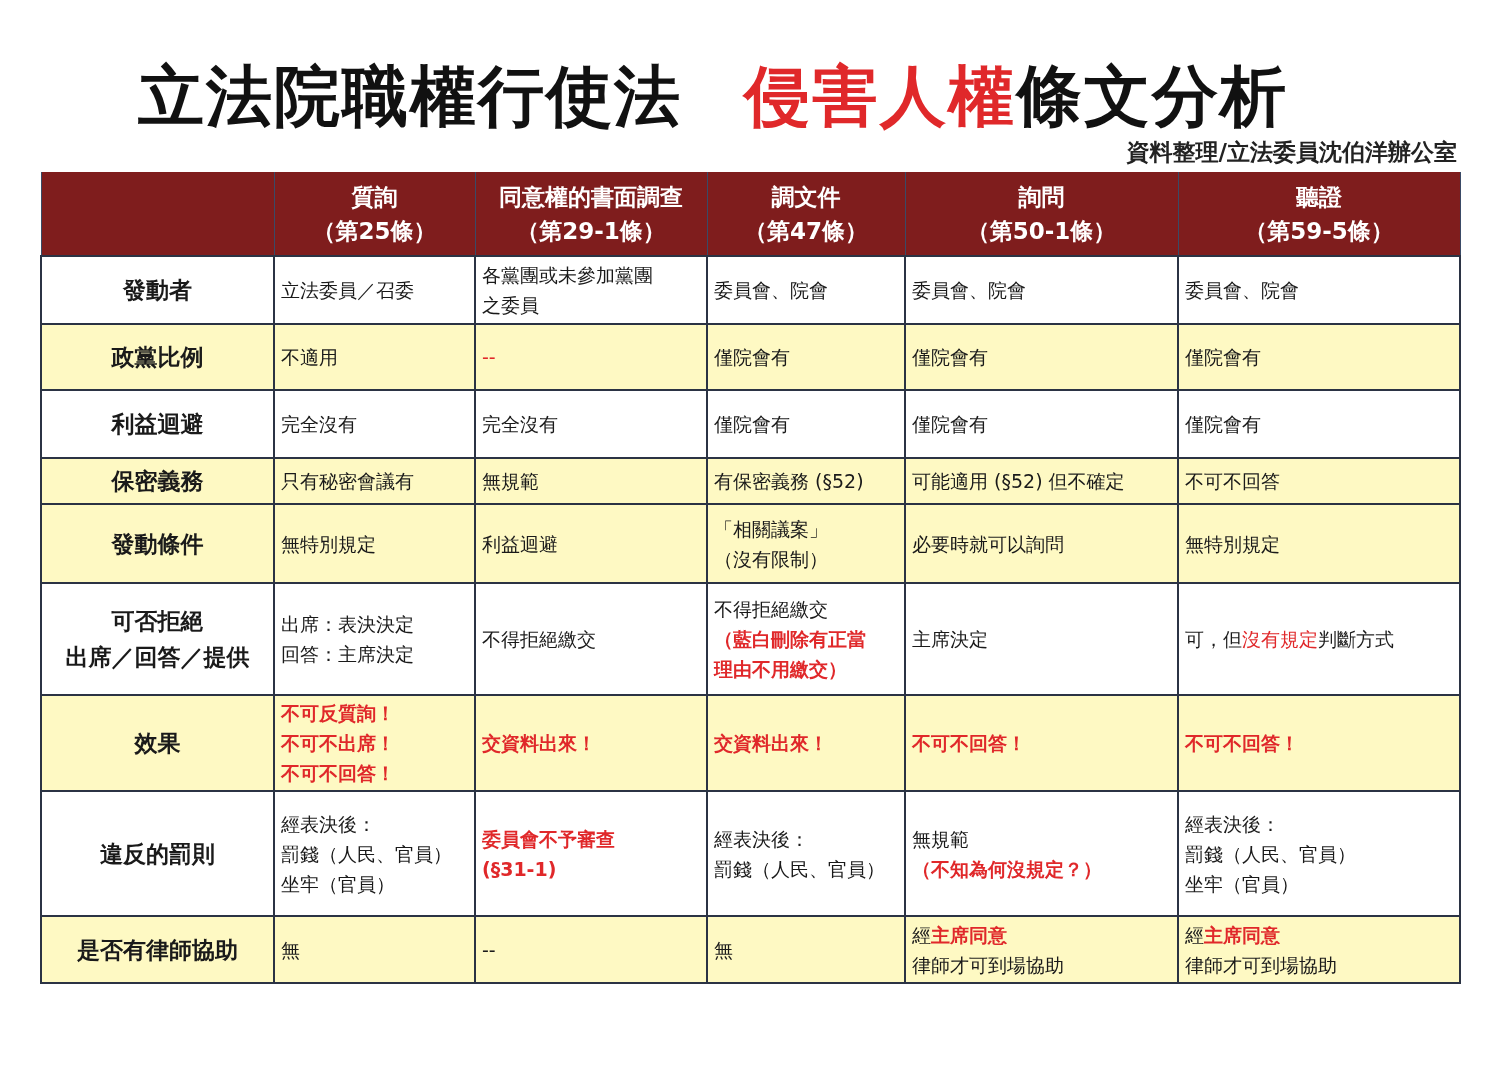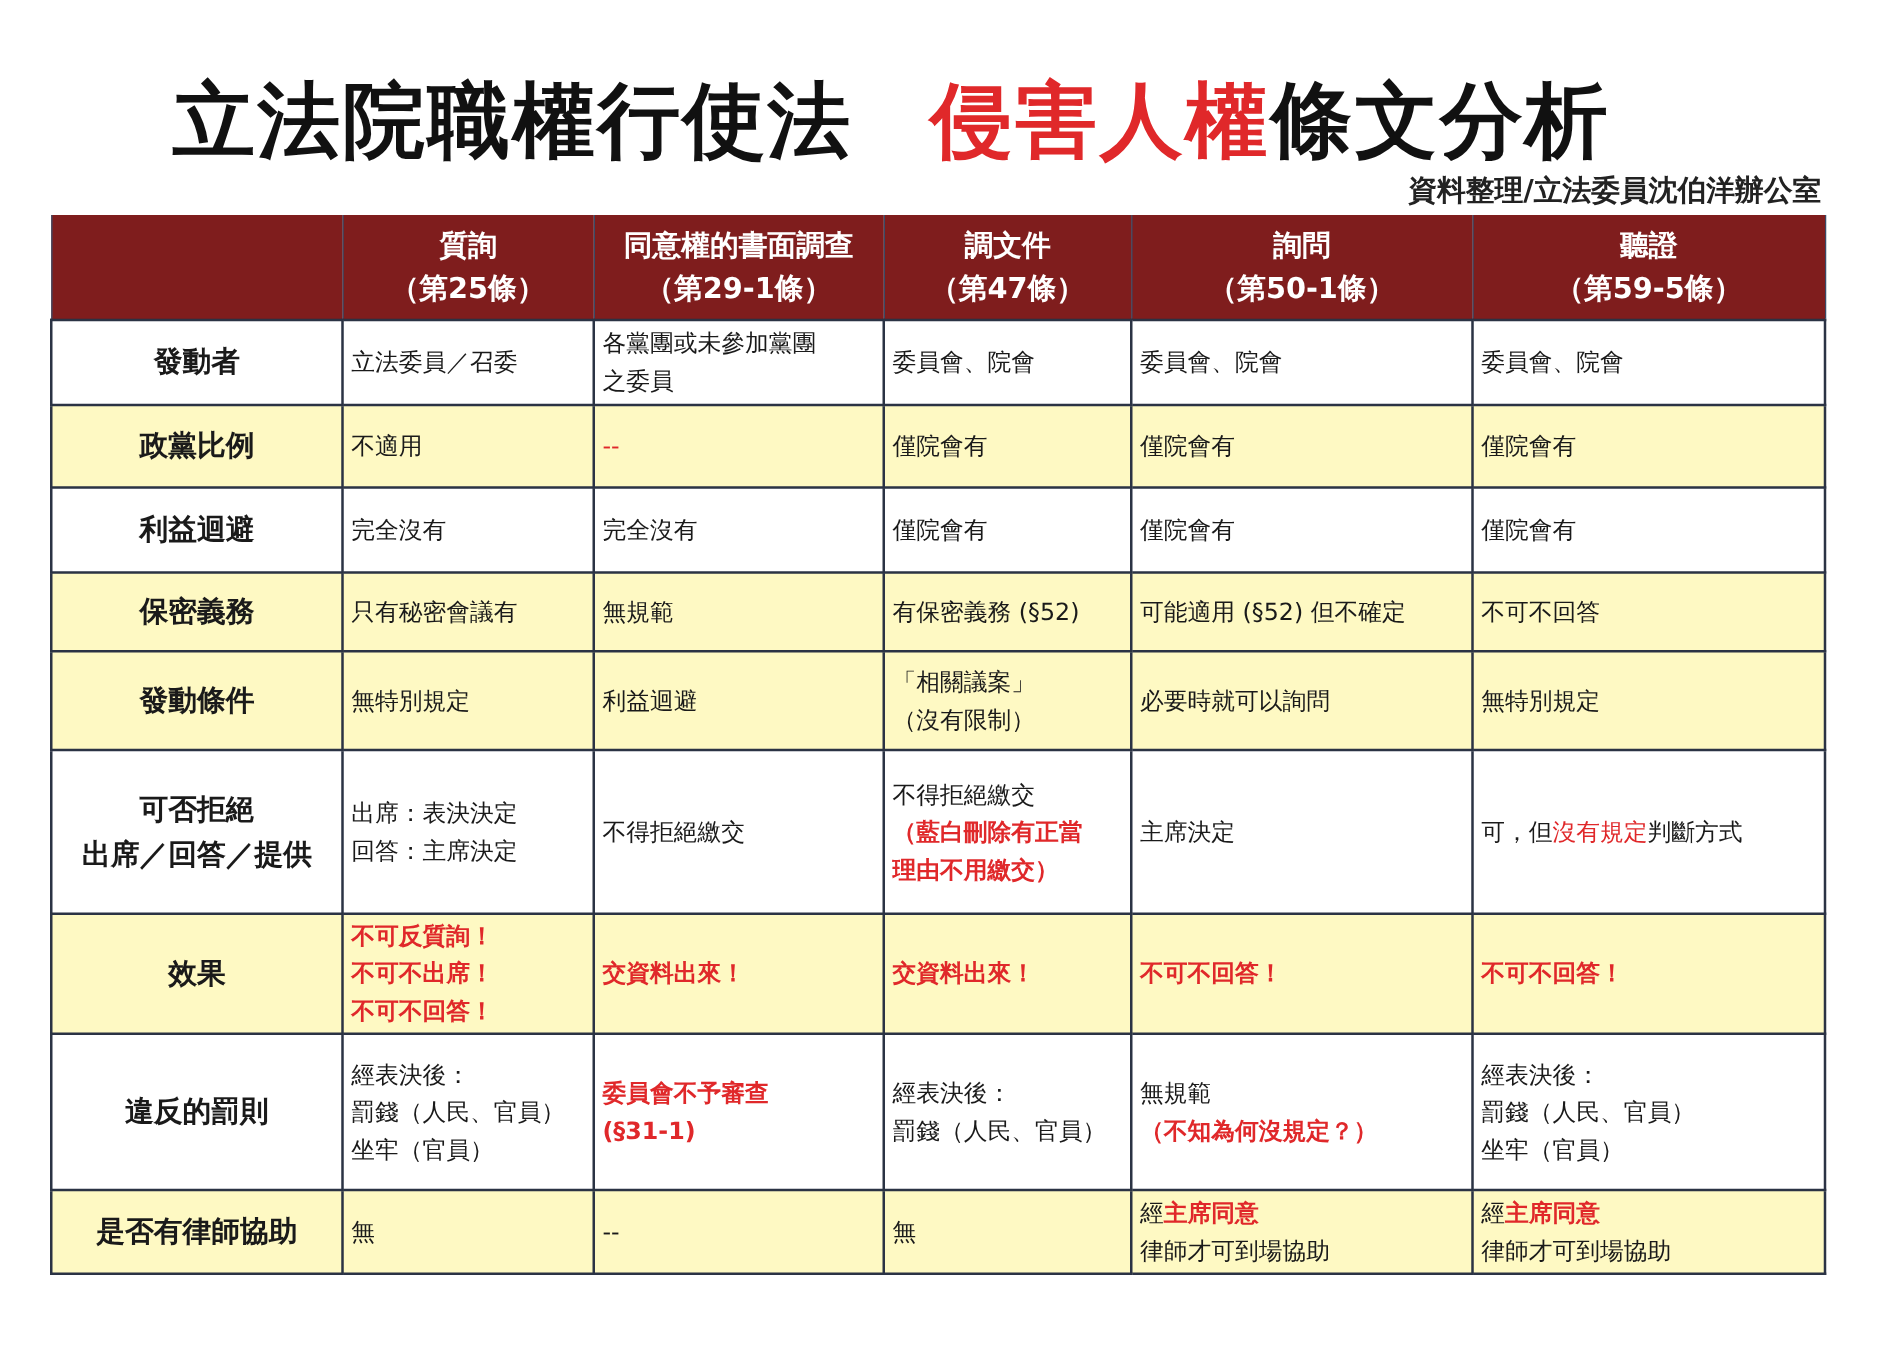--- a/index.html
+++ b/index.html
@@ -120,21 +120,21 @@
         <td>
           <span class="line">僅院會有</span>
         </td>
         <td>
           <span class="line">僅院會有</span>
         </td>
         <td>
           <span class="line">僅院會有</span>
         </td>
       </tr>
-      <tr class="alt" style="height: 63px;">
+      <tr class="alt" style="height: 46px;">
         <td class="rowhead">
           <span class="line">保密義務</span>
         </td>
         <td>
           <span class="line">只有秘密會議有</span>
         </td>
         <td>
           <span class="line">無規範</span>
         </td>
         <td>
@@ -161,21 +161,21 @@
           <span class="line">「相關議案」</span>
           <span class="line">（沒有限制）</span>
         </td>
         <td>
           <span class="line">必要時就可以詢問</span>
         </td>
         <td>
           <span class="line">無特別規定</span>
         </td>
       </tr>
-      <tr class="plain" style="height: 131px;">
+      <tr class="plain" style="height: 112px;">
         <td class="rowhead">
           <span class="line">可否拒絕</span>
           <span class="line">出席／回答／提供</span>
         </td>
         <td>
           <span class="line">出席：表決決定</span>
           <span class="line">回答：主席決定</span>
         </td>
         <td>
           <span class="line">不得拒絕繳交</span>

